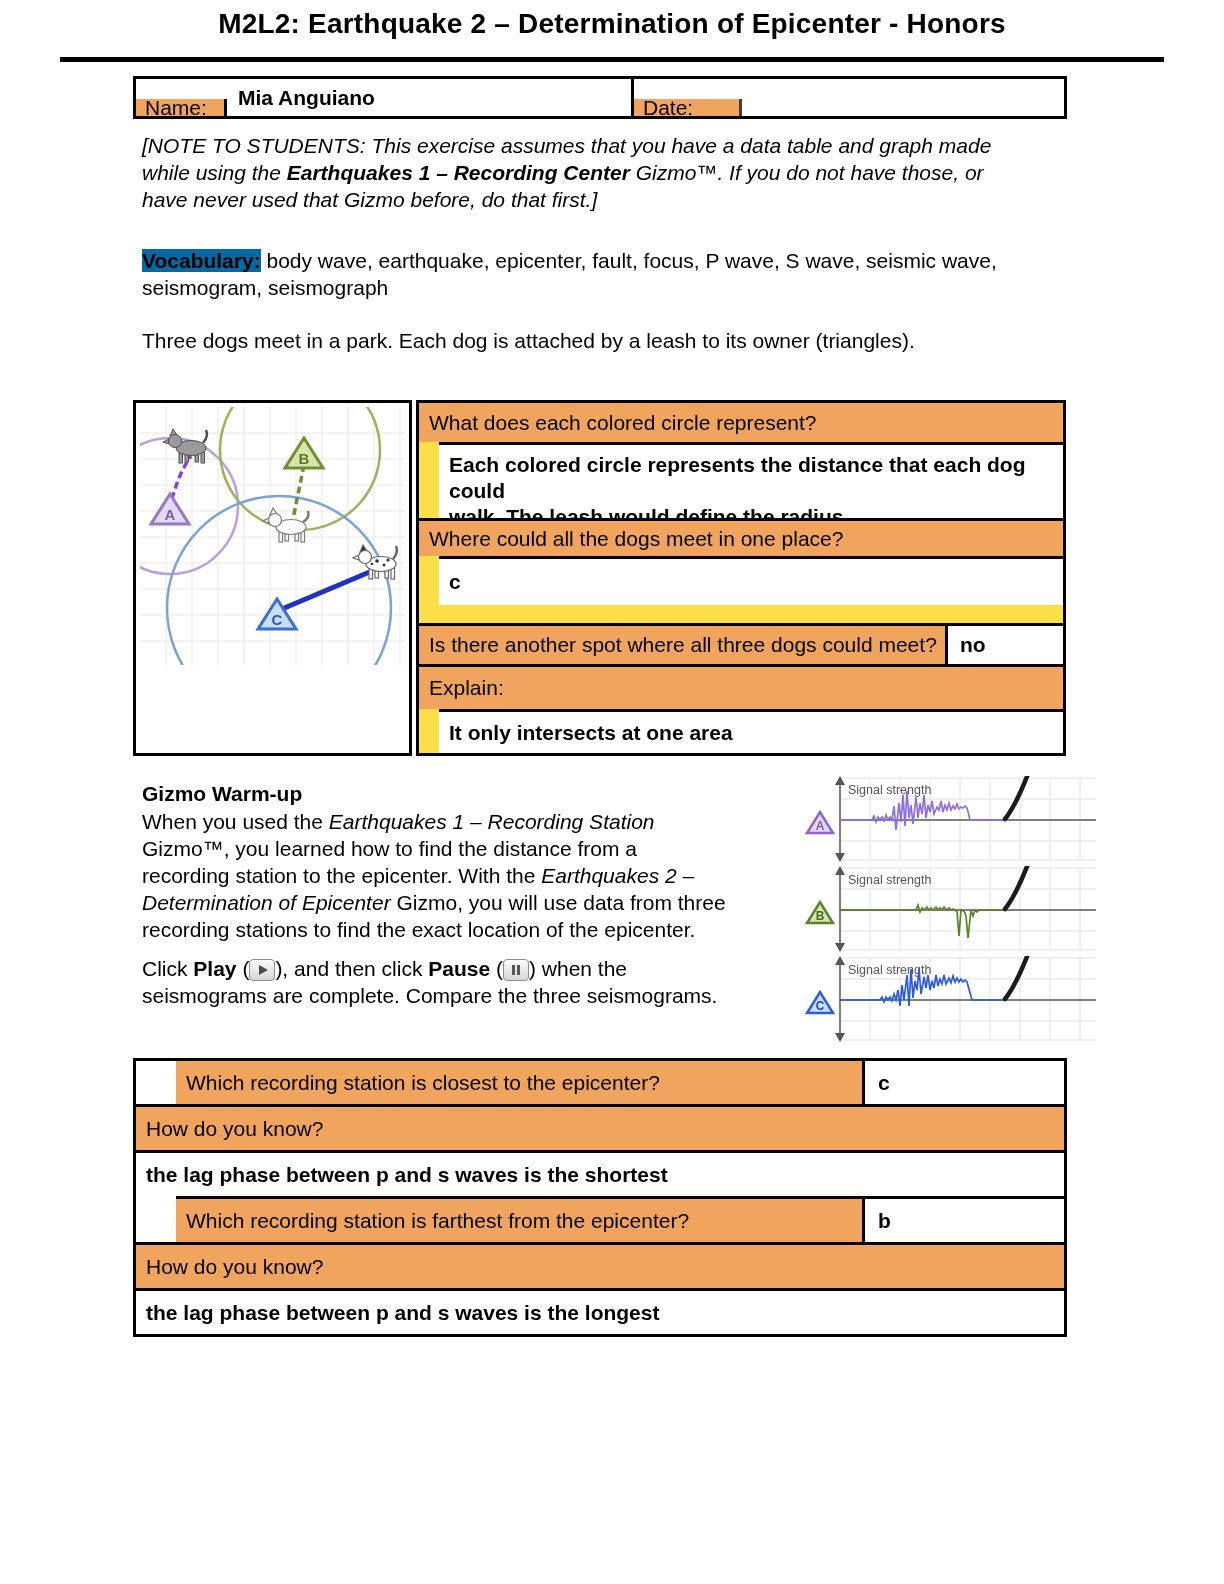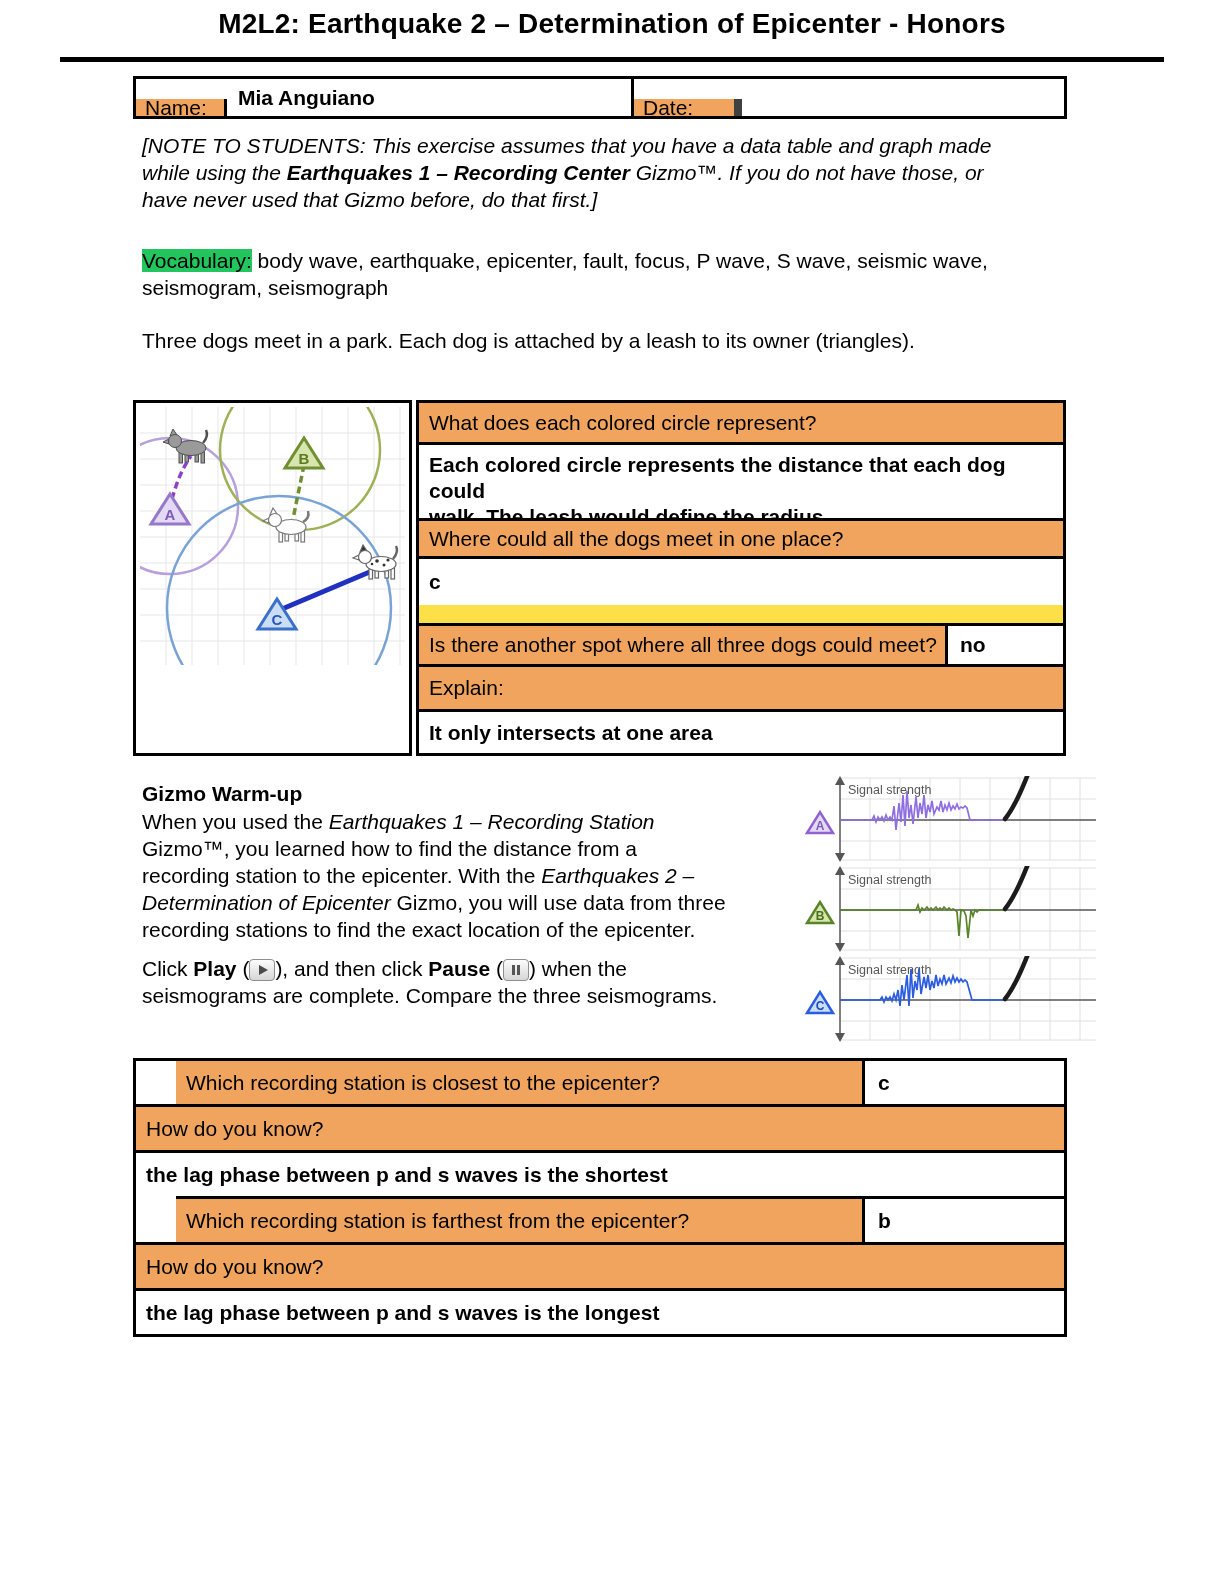--- a/index.html
+++ b/index.html
@@ -9,41 +9,41 @@
          font-size:28px;font-weight:bold;letter-spacing:0.2px;}
   .title-rule{position:absolute;top:57px;left:60px;width:1104px;height:5px;background:#000;}
 
   
   .name-table{position:absolute;top:76px;left:133px;width:934px;height:43px;
               border:3px solid #000;box-sizing:border-box;display:flex;}
   .name-table .cell{display:flex;align-items:center;box-sizing:border-box;font-size:21px;}
   .cell-orange{background:#F0A45E;padding-left:9px;margin-top:20px;}
   .nt-name-label{width:91px;border-right:3px solid #000;}
   .nt-name-value{width:407px;border-right:3px solid #000;padding-left:11px;font-weight:bold;}
-  .nt-date-label{width:108px;border-right:8px solid #404040;}
+  .nt-date-label{width:108px;border-right:3px solid #404040;}
   .nt-date-value{flex:1;}
 
   .para{position:absolute;font-size:21px;line-height:27px;white-space:pre-line;}
   .note{top:132px;left:142px;width:960px;font-style:italic;}
   .b{font-weight:bold;}
   .i{font-style:italic;}
   .vocab{top:247px;left:142px;width:960px;}
-  .hl{background:#22c55e;font-weight:normal;}
+  .hl{background:#0369a1;font-weight:bold;}
   .prior{top:327px;left:142px;width:980px;white-space:normal;}
 
   
   .dog-wrap{position:absolute;top:400px;left:133px;width:933px;height:356px;}
   .dog-left{position:absolute;left:0;top:0;width:279px;height:356px;border:3px solid #000;
             box-sizing:border-box;background:#fff;}
   .dog-right{position:absolute;left:283px;top:0;width:650px;height:356px;border:3px solid #000;
              box-sizing:border-box;display:flex;flex-direction:column;background:#fde047;}
   .qa-row{box-sizing:border-box;font-size:21px;display:flex;align-items:center;padding-left:10px;}
   .qa-row.bt{border-top:3px solid #000;}
   .qa-orange{background:#F0A45E;}
-  .qa-white{background:#fff;}
+  .qa-white{background:#fff;margin-left:20px;}
   .qa-multiline{align-items:flex-start;padding-top:7px;white-space:pre-line;line-height:26px;}
   .qa-split{padding:0;align-items:stretch;margin-top:18px;}
   .qa-split .qsub{flex:1;display:flex;align-items:center;padding-left:10px;background:#F0A45E;}
   .qa-split .asub{width:103px;border-left:3px solid #000;display:flex;align-items:center;
                   padding-left:12px;background:#fff;font-weight:bold;}
   .ans-bold{font-weight:bold;}
 
   
   .warmup-head{position:absolute;top:782px;left:142px;font-size:21px;font-weight:bold;}
   .warmup-para{top:808px;left:142px;width:690px;}

